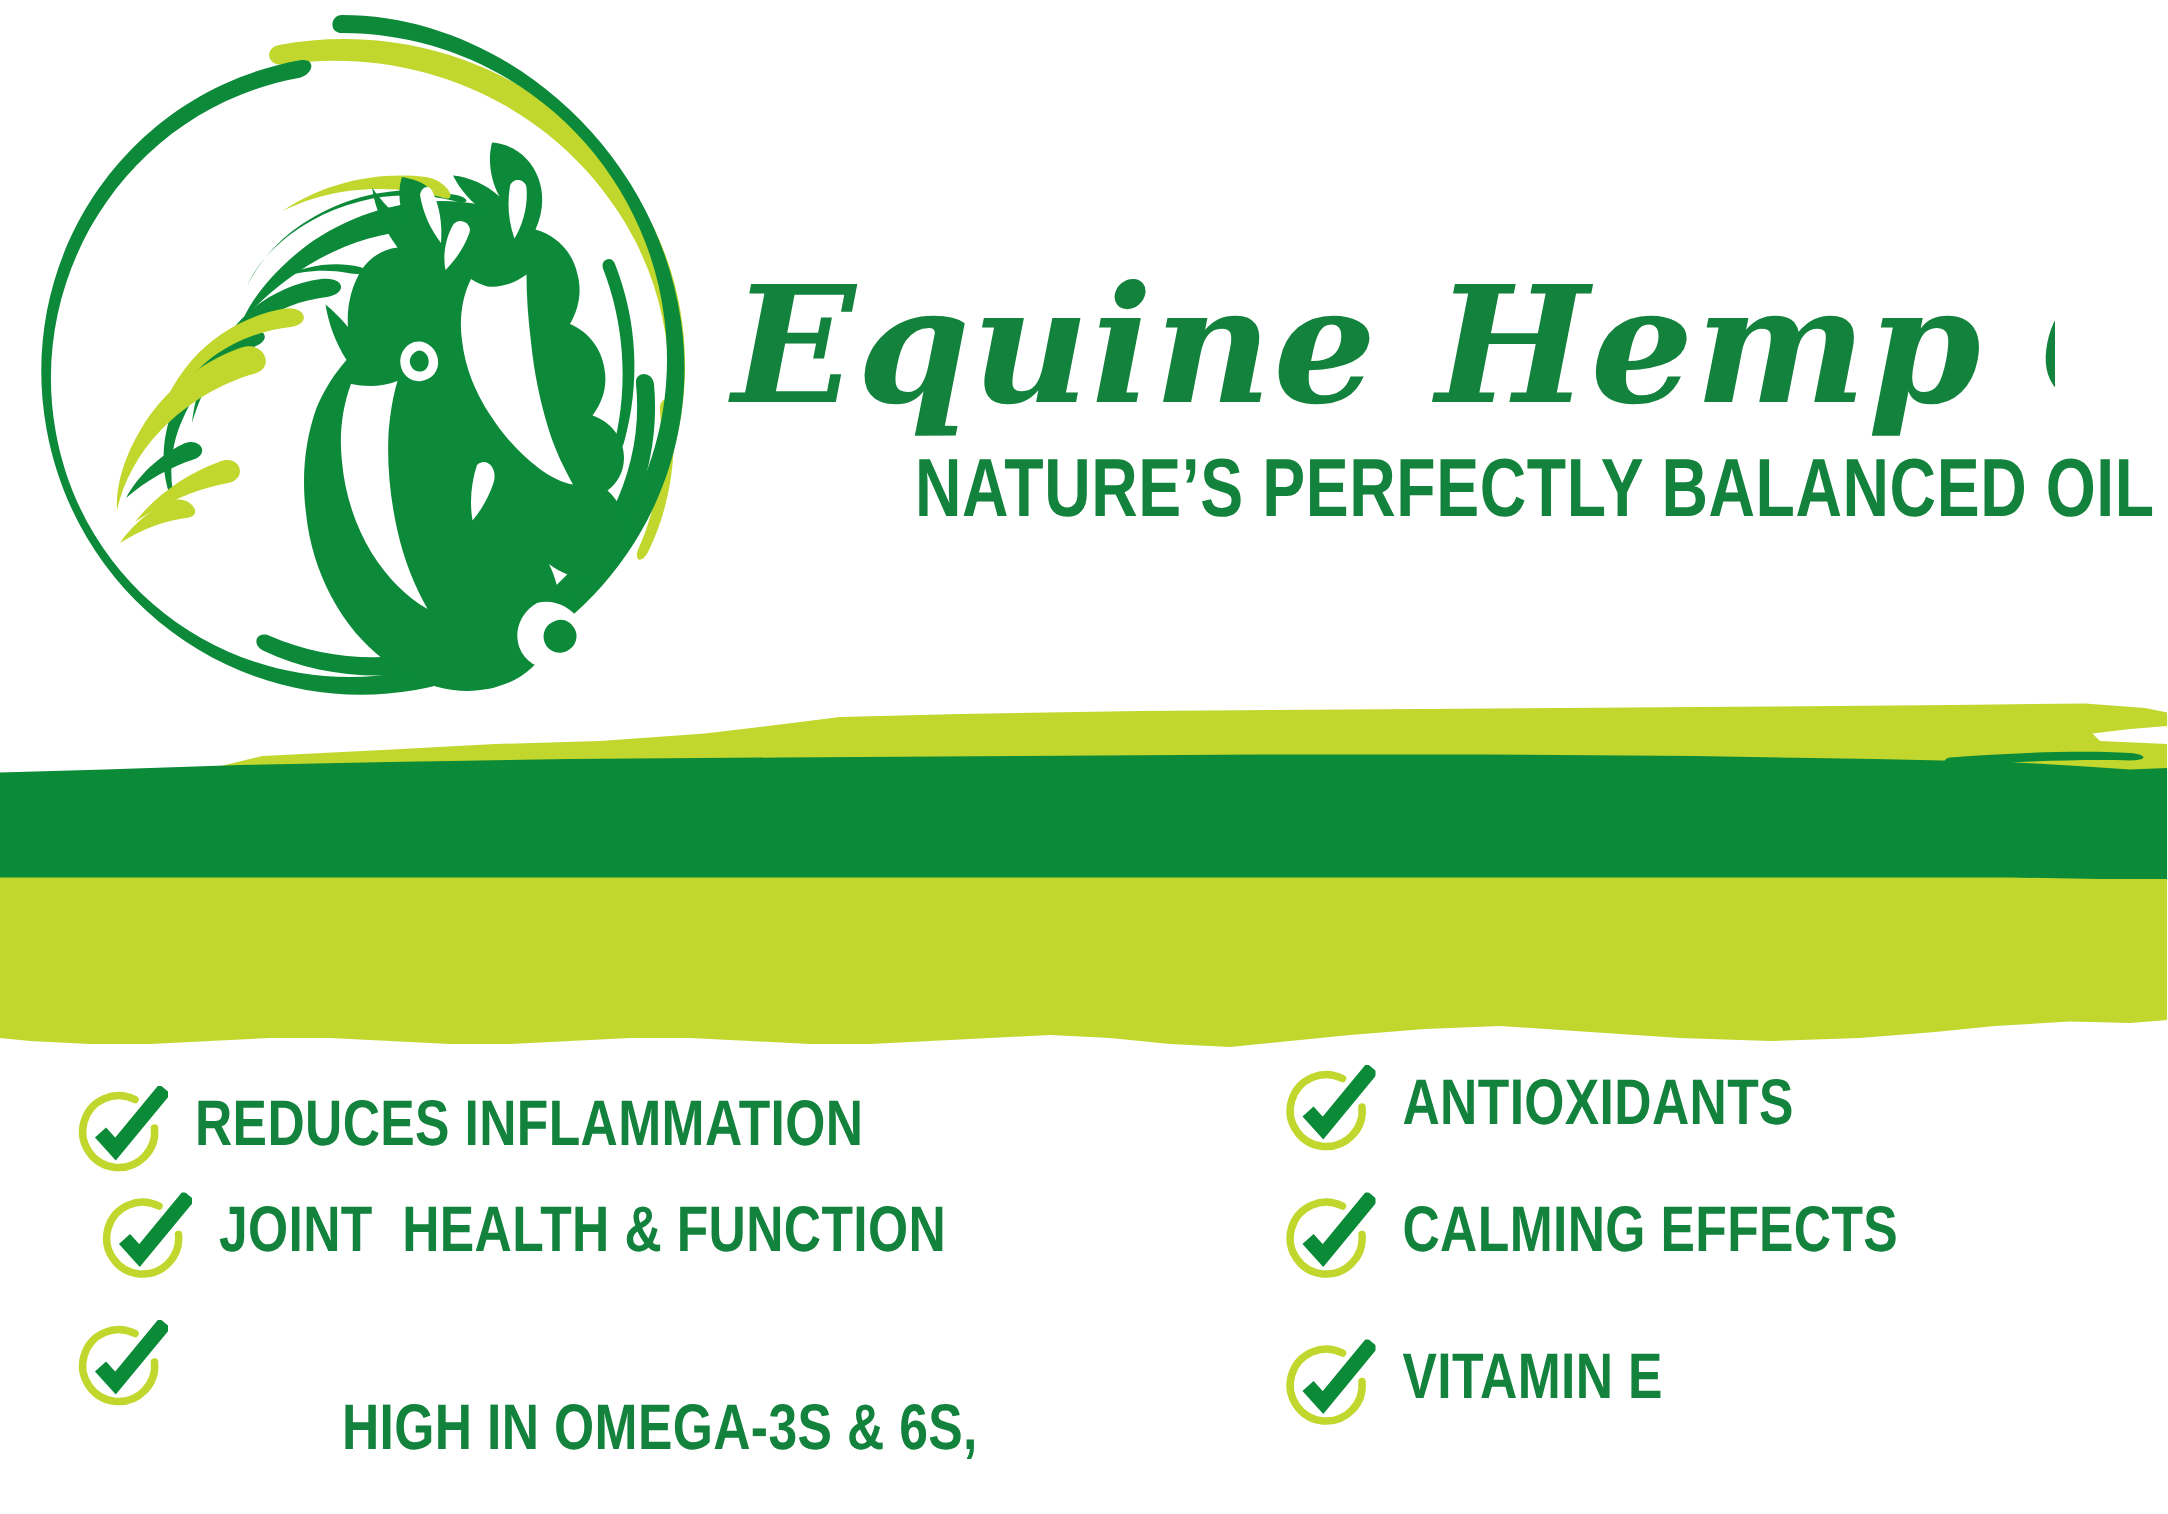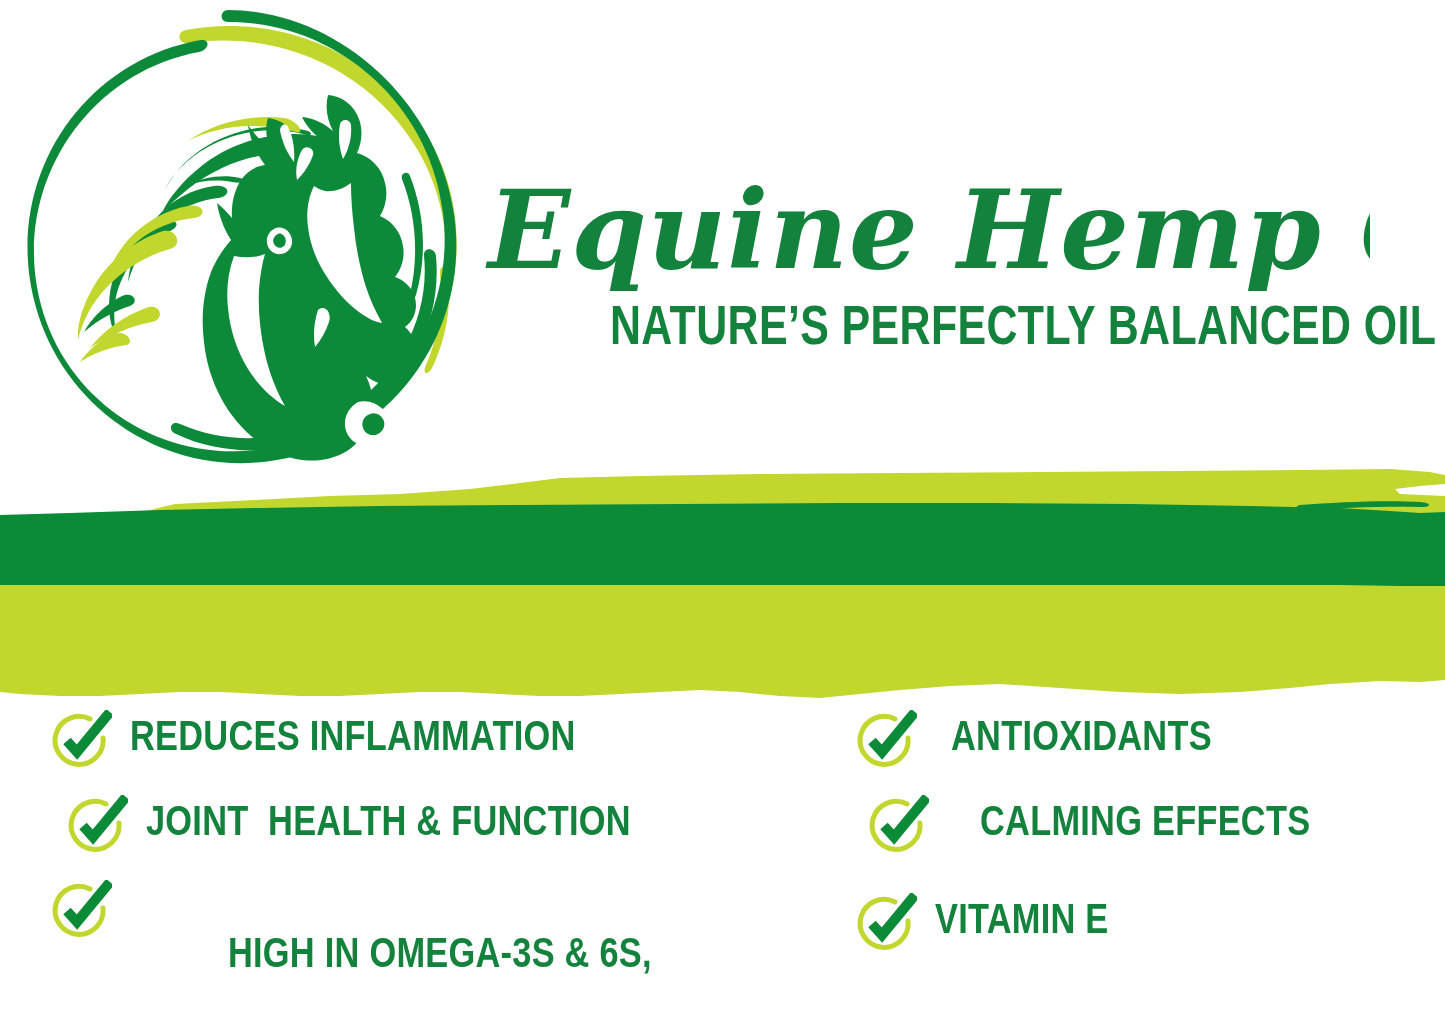--- a/index.html
+++ b/index.html
@@ -311,21 +311,21 @@
       <span>COLD PRESSED FROM HEMP SEEDS</span>
     </div>
 
     
   </div>
 
   <div id="benefits">
 
     <div id="benefit-col-left" class="benefit-col">
 
-      <div class="benefit-row" style="top:10px;left:0;text-align:right;">
+      <div class="benefit-row" style="top:24px;left:0;text-align:right;">
         <span class="check-icon">
           <svg viewBox="0 0 62 62" width="62" height="62" aria-hidden="true">
             <path fill="none" stroke="#C1D72E" stroke-width="5" stroke-linecap="round" d="M40 9 A24 24 0 1 0 53 28"></path>
             <path fill="none" stroke="#0B8A38" stroke-width="10" stroke-linecap="butt" stroke-linejoin="miter" d="M17 31 L27 42 L60 2"></path>
           </svg>
         </span>
         <span class="benefit-text">REDUCES INFLAMMATION</span>
       </div>
 
       <div class="benefit-row" style="top:95px;left:16px;">
@@ -347,31 +347,31 @@
         </span>
         <span class="benefit-text">
           <span>HIGH IN OMEGA-3S &amp; 6S,</span>
           
         </span>
       </div>
     </div>
 
     <div id="benefit-col-right" class="benefit-col">
 
-      <div class="benefit-row" style="top:10px;left:0;gap:16px;">
+      <div class="benefit-row" style="top:10px;left:0;">
         <span class="check-icon">
           <svg viewBox="0 0 62 62" width="62" height="62" aria-hidden="true">
             <path fill="none" stroke="#C1D72E" stroke-width="5" stroke-linecap="round" d="M40 9 A24 24 0 1 0 53 28"></path>
             <path fill="none" stroke="#0B8A38" stroke-width="10" stroke-linecap="butt" stroke-linejoin="miter" d="M17 31 L27 42 L60 2"></path>
           </svg>
         </span>
         <span class="benefit-text">ANTIOXIDANTS</span>
       </div>
 
-      <div class="benefit-row" style="top:95px;left:12px;gap:33px;">
+      <div class="benefit-row" style="top:95px;left:0;">
         <span class="check-icon">
           <svg viewBox="0 0 62 62" width="62" height="62" aria-hidden="true">
             <path fill="none" stroke="#C1D72E" stroke-width="5" stroke-linecap="round" d="M40 9 A24 24 0 1 0 53 28"></path>
             <path fill="none" stroke="#0B8A38" stroke-width="10" stroke-linecap="butt" stroke-linejoin="miter" d="M17 31 L27 42 L60 2"></path>
           </svg>
         </span>
         <span class="benefit-text">CALMING EFFECTS</span>
       </div>
 
       <div class="benefit-row" style="top:180px;left:0;margin-top:13px;">

